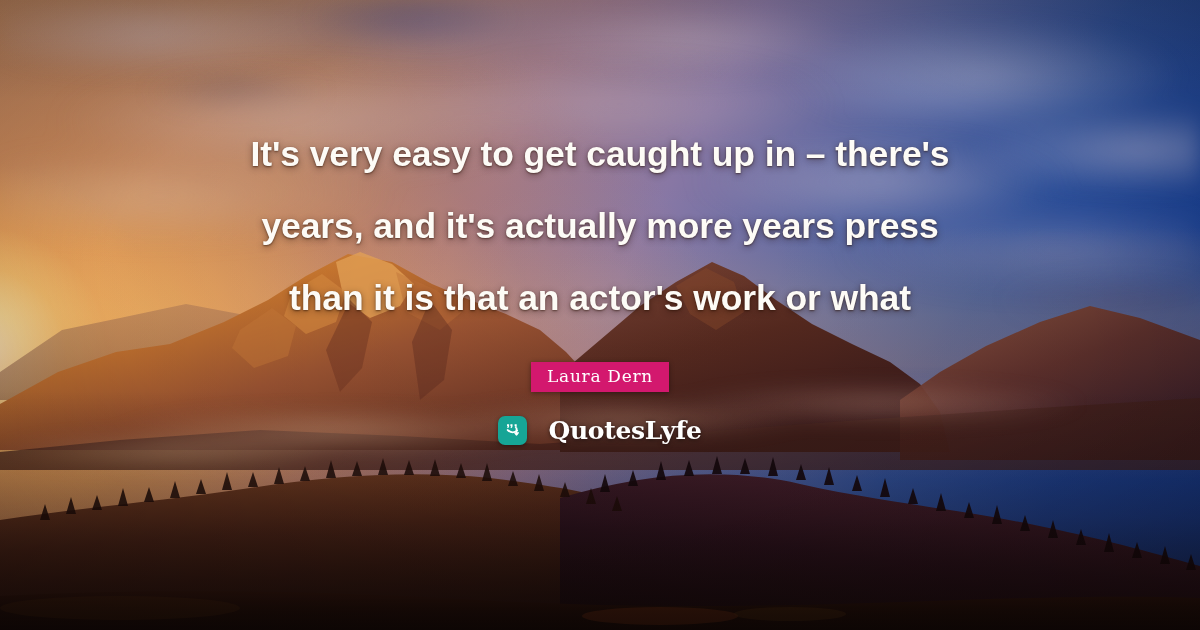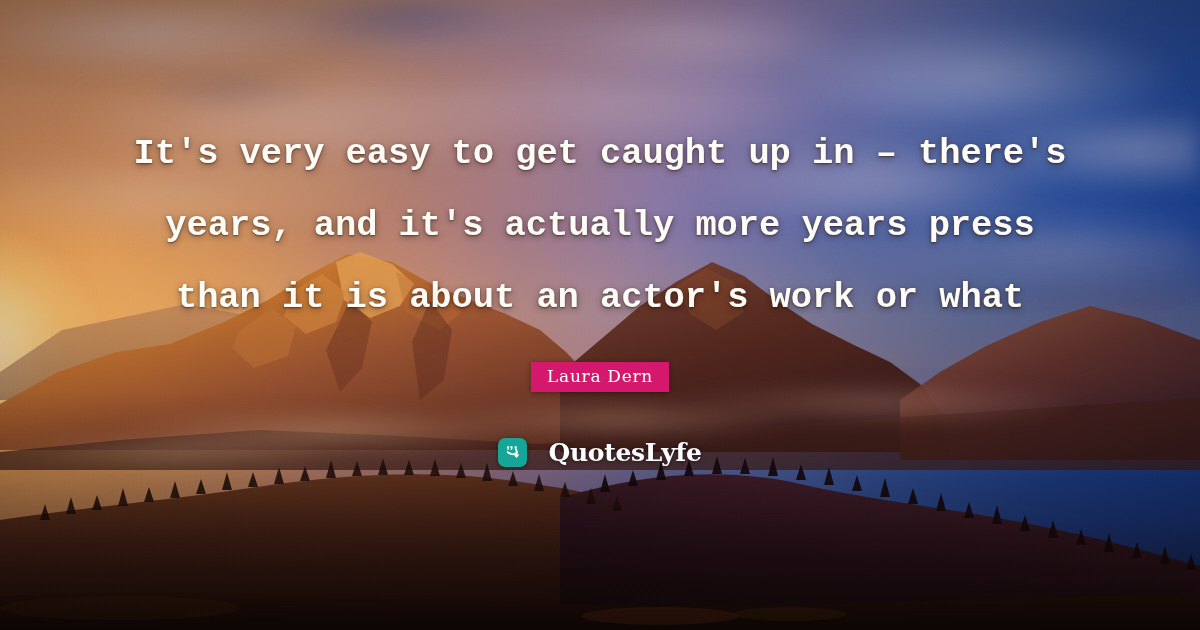--- a/index.html
+++ b/index.html
@@ -137,21 +137,21 @@
     align-items:center;
   }
 
   .quote-block {
     width:1080px;
     margin-top:118px;
     text-align:center;
   }
 
   .quote-line {
-    font-family:Liberation Mono, monospace;
+    font-family:Liberation Sans, sans-serif;
     font-weight:700;
     font-size:35.5px;
     line-height:72px;
     letter-spacing:-0.1px;
     color:#fdfbf6;
     white-space:nowrap;
     text-shadow:
       0 1px 2px rgba(40,16,6,0.55),
       0 2px 7px rgba(30,12,5,0.42);
   }
@@ -168,21 +168,21 @@
     font-family:"DejaVu Serif", serif;
     font-size:17px;
     font-weight:400;
     letter-spacing:0.7px;
     padding:4px 16px 5px;
     line-height:1.22;
     box-shadow:0 1px 5px rgba(0,0,0,0.40);
   }
 
   .logo-wrap {
-    margin-top:46px;
+    margin-top:24px;
     display:flex;
     align-items:center;
     gap:21px;
   }
 
   .logo-mark {
     width:29px; height:29px;
     border-radius:7px;
     background:#16a596;
     display:flex;
@@ -317,21 +317,21 @@
   </div>
 
   <div class="bg-layer mist"></div>
   <div class="bg-layer vignette"></div>
 
   <div class="content">
 
     <div class="quote-block">
       <div class="quote-line">It's very easy to get caught up in – there's</div>
       <div class="quote-line">years, and it's actually more years press</div>
-      <div class="quote-line">than it is about an actor's work or what</div>
+      <div class="quote-line">than it is that an actor's work or what</div>
     </div>
 
     <div class="author-wrap">
       <div class="author-badge">Laura Dern</div>
     </div>
 
     <div class="logo-wrap">
       <span class="logo-mark">
         <svg width="20" height="20" viewBox="0 0 20 20" aria-hidden="true">
 

